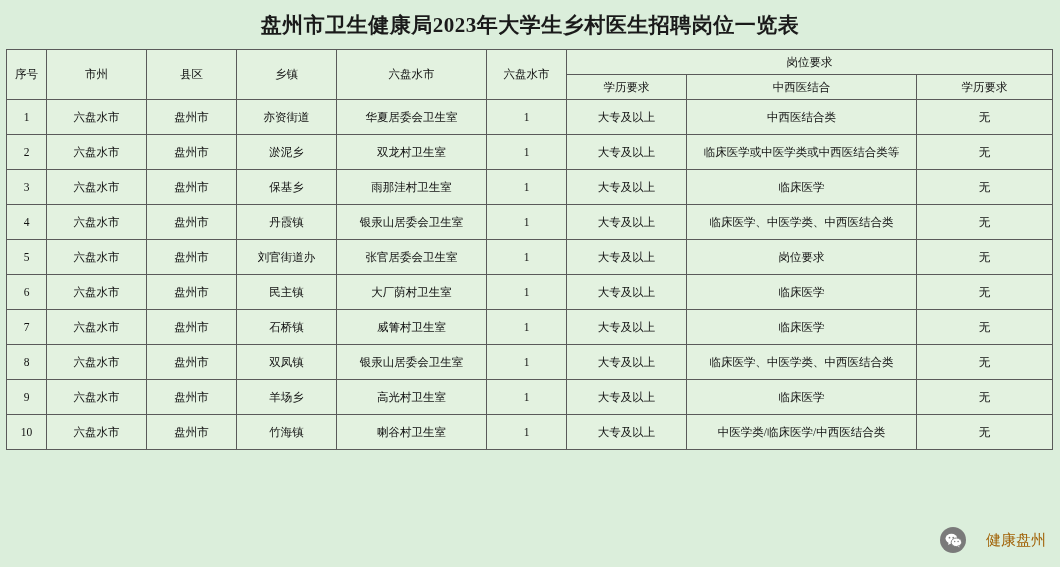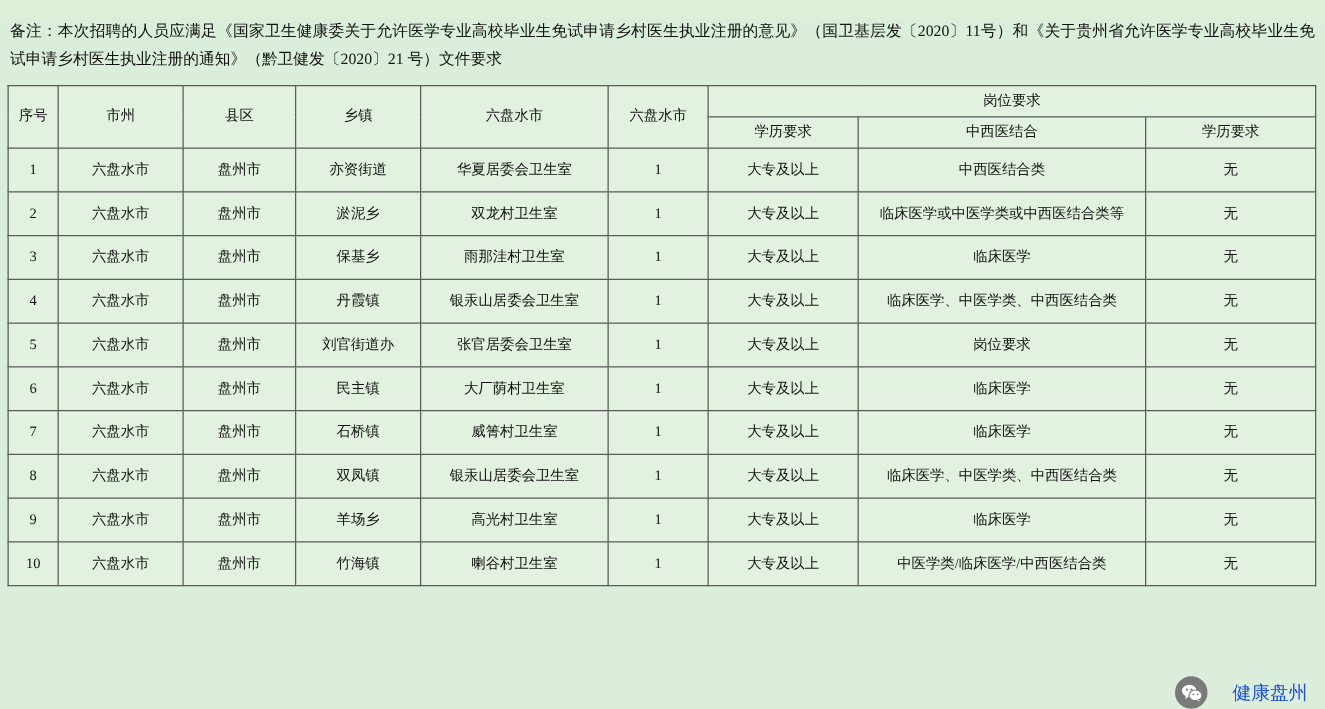--- a/index.html
+++ b/index.html
@@ -73,21 +73,21 @@
   col.c-major { width: 230px; }
   col.c-other { width: 136px; }
 
   .watermark {
     position: absolute;
     right: 14px;
     bottom: 14px;
     display: flex;
     align-items: center;
     gap: 20px;
-    color: #1d4ed8;
+    color: #a16207;
     font-size: 15px;
     font-family: "Liberation Sans", sans-serif;
   }
   .wm-badge {
     width: 26px;
     height: 26px;
     border-radius: 50%;
     background: #7a7a7a;
     display: flex;
     align-items: center;
@@ -101,22 +101,22 @@
     bottom: 0;
     height: 8px;
     background: #dbeedb;
   }
 </style>
 </head>
 <body>
 
 <div class="page">
 
-
-  <div class="note">备注：本次招聘的人员应满足《国家卫生健康委关于允许医学专业高校毕业生免试申请乡村医生执业注册的意见》（国卫基层发〔2020〕11号）和《关于贵州省允许医学专业高校毕业生免试申请乡村医生执业注册的通知》（黔卫健发〔2020〕21 号）文件要求</div>
+  <div class="doc-title">盘州市卫生健康局2023年大学生乡村医生招聘岗位一览表</div>
+
 
   <div class="table-wrap">
     <table class="joblist">
       <colgroup>
         <col class="c-seq">
           <col class="c-city">
           <col class="c-county">
           <col class="c-town">
         <col class="c-clinic">
           <col class="c-num">

